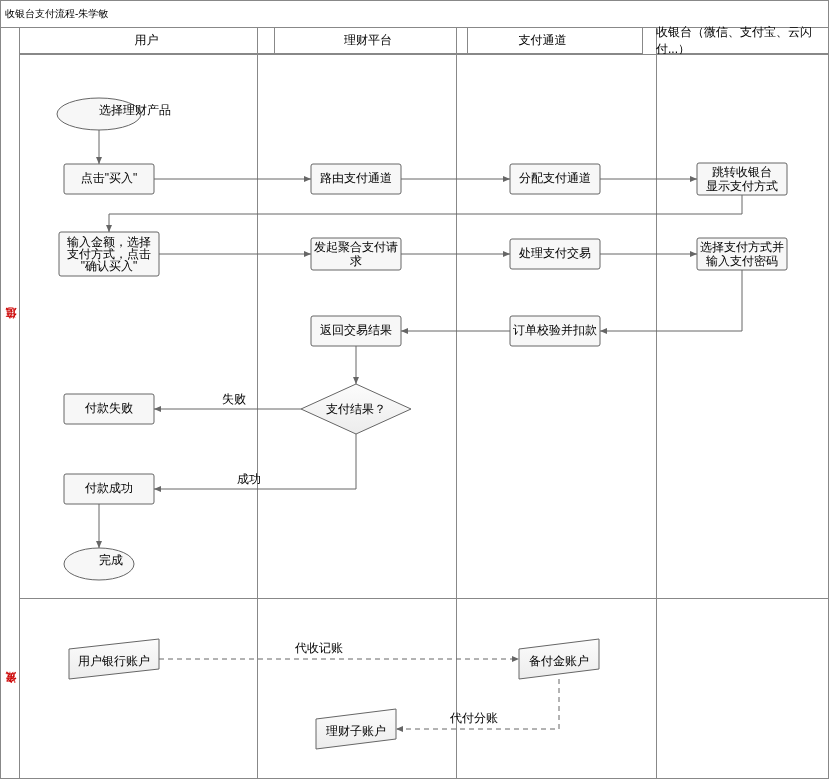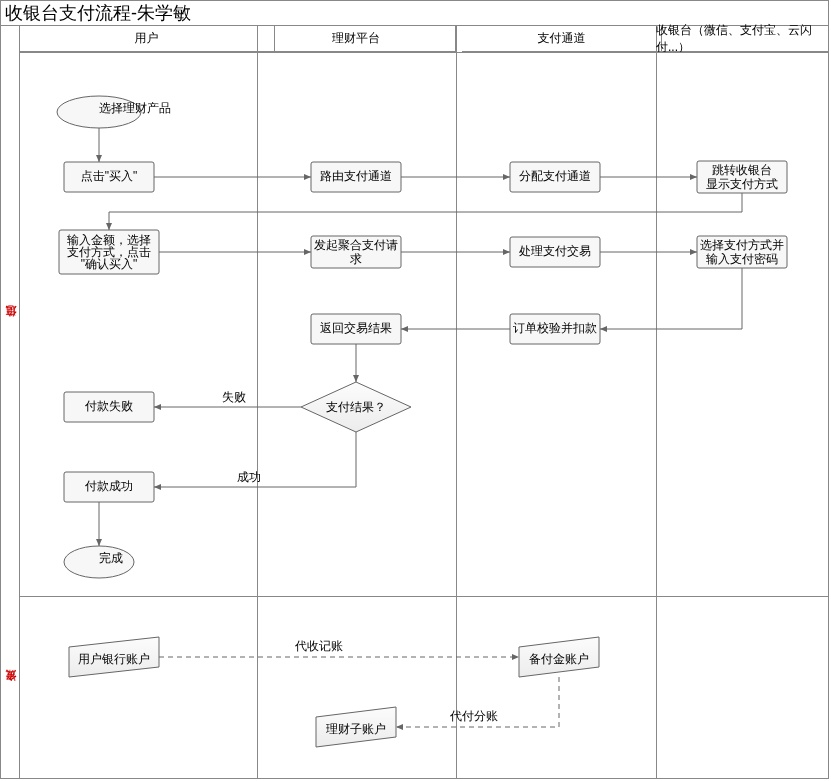--- a/index.html
+++ b/index.html
@@ -1,17 +1,17 @@
 <!DOCTYPE html>
 <html><head>
 <meta charset="utf-8">
 <style>
   html,body{margin:0;padding:0;font-family:"Microsoft YaHei","PingFang SC",sans-serif;font-size:12px;color:#000;background:#fff}
   .outer{border:1px solid #888;width:829px;height:779px;position:relative;box-sizing:border-box}
-  .title{padding:0 4px;border-bottom:1px solid #888;font-size:18px}
+  .title{padding:6px 4px;border-bottom:1px solid #888;font-size:10px}
   .grid{position:relative;width:100%;height:calc(100% - 20px)}
   .col-head{position:absolute;top:0;height:26px;border-bottom:1px solid #888;display:flex;align-items:center;justify-content:center;font-size:12px;box-sizing:border-box}
   .vline{position:absolute;top:0;bottom:0;width:1px;background:#888}
   .hline{position:absolute;left:18px;right:0;height:1px;background:#888}
   .rowlabel{position:absolute;left:0;width:18px;color:#c00;font-size:11px;display:flex;align-items:flex-end;justify-content:center;writing-mode:vertical-rl;transform:rotate(180deg);padding-bottom:2px}
   svg{position:absolute;top:26px;left:18px}
   .node rect{fill:#f7f7f7;stroke:#666;stroke-width:1}
   .node text{font-size:12px;text-anchor:middle;dominant-baseline:middle}
   .term ellipse{fill:#f7f7f7;stroke:#666;stroke-width:1}
   .arrow{stroke:#666;stroke-width:1;fill:none;marker-end:url(#ah)}
@@ -24,22 +24,22 @@
 <div class="outer">
   <div class="title">收银台支付流程-朱学敏</div>
   <div class="grid">
 
     <div class="vline" style="left:18px"></div>
     <div class="vline" style="left:256px"></div>
     <div class="vline" style="left:455px"></div>
     <div class="vline" style="left:655px"></div>
 
     <div class="col-head" style="left:18px;width:256px;border-right:1px solid #888">用户</div>
-    <div class="col-head" style="left:256px;width:199px;border-right:1px solid #888">理财平台</div>
-    <div class="col-head" style="left:461px;width:200px;border-right:1px solid #888">支付通道</div>
+    <div class="col-head" style="left:268px;width:199px;border-right:1px solid #888">理财平台</div>
+    <div class="col-head" style="left:442px;width:200px;border-right:1px solid #888">支付通道</div>
     <div class="col-head" style="left:655px;right:0">收银台（微信、支付宝、云闪付...）</div>
 
     <div class="hline" style="top:26px"></div>
     <div class="hline" style="top:570px"></div>
 
     <div class="rowlabel" style="top:26px;height:544px">信息流</div>
     <div class="rowlabel" style="top:570px;bottom:0">资金流</div>
 
     <svg width="811" height="733">
       <defs>

